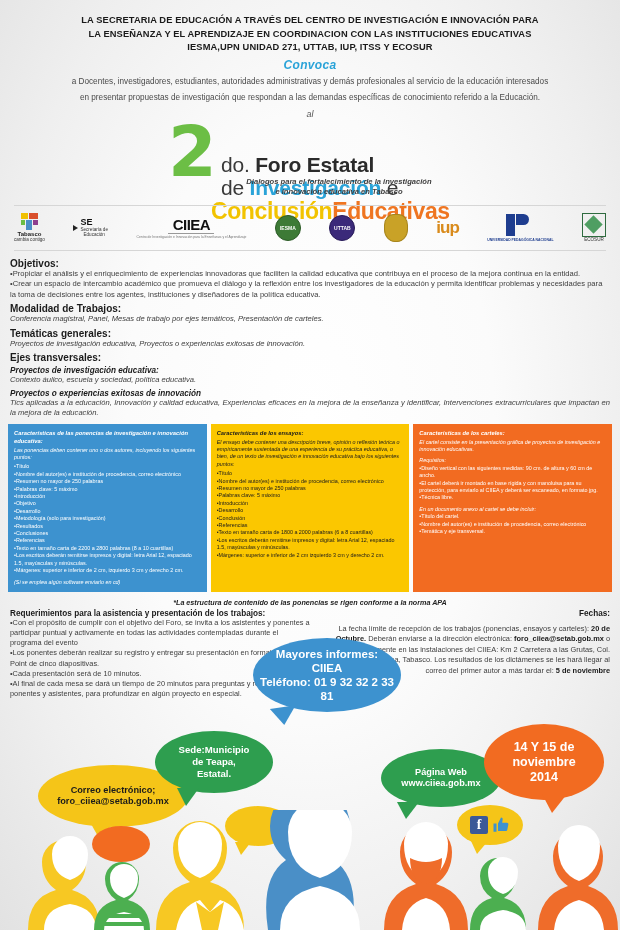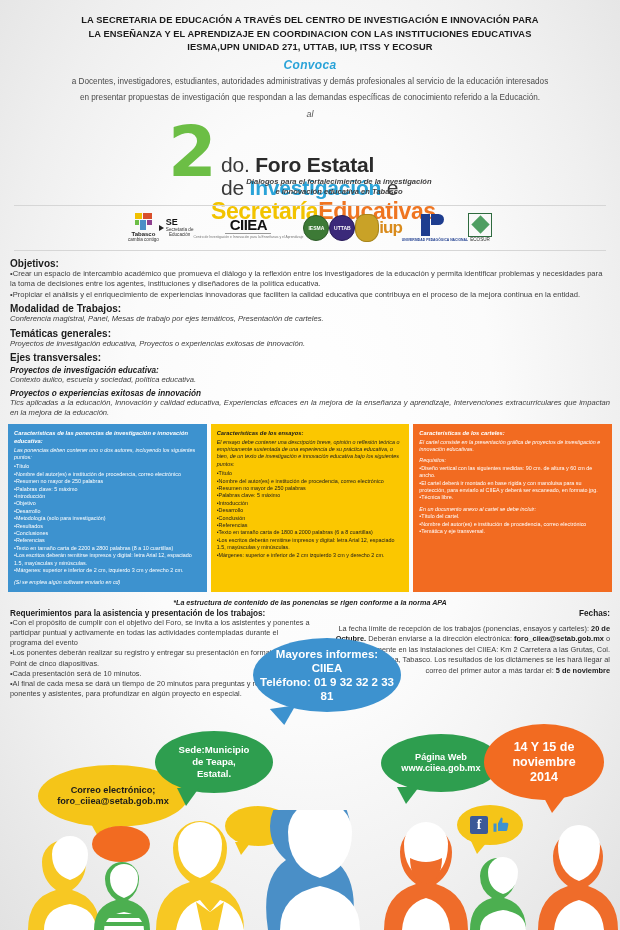--- a/index.html
+++ b/index.html
@@ -52,21 +52,21 @@
   .subtitle {
     position: absolute; left: 214px; top: 60px; width: 250px;
     text-align: center; font-style: italic; font-weight: bold;
     font-size: 7.6px; color: #3e3e3e; line-height: 10px;
   }
 
   
   .logos {
     position: relative; height: 46px; margin: 2px 14px 0;
     border-top: 1px solid #d6d6d6; border-bottom: 1px solid #d6d6d6;
-    display: flex; align-items: center; justify-content: center;
+    display: flex; align-items: center; justify-content: space-between;
   }
   .logo { display: flex; flex-direction: column; align-items: center;
           justify-content: center; height: 40px; }
   .logo-cap { font-size: 4.6px; color: #333; text-align: center; line-height: 5.4px; }
   .tabasco-t {
     width: 17px; height: 17px; position: relative;
   }
   .tabasco-t i { position: absolute; display: block; }
   .tab-a { left: 0; top: 0; width: 7px; height: 6px; background:#f0c000; }
   .tab-b { left: 8px; top: 0; width: 9px; height: 6px; background:#d94f2b; }
@@ -151,21 +151,21 @@
   #bub-correo .tail { left:52px; bottom:-13px;
       border-left:10px solid transparent; border-right:14px solid transparent;
       border-top:18px solid #f5c518;}
 
   #bub-sede { left:155px; top:731px; width:118px; height:62px; }
   #bub-sede .txt { font-size:9.6px; font-weight:bold; line-height:12px; }
   #bub-sede .tail { left:22px; bottom:-13px;
       border-left:9px solid transparent; border-right:13px solid transparent;
       border-top:18px solid #2e9e4f;}
 
-  #bub-web { left:381px; top:734px; width:120px; height:58px; }
+  #bub-web { left:381px; top:749px; width:120px; height:58px; }
   #bub-web .txt { font-size:9.2px; font-weight:bold; line-height:11.5px; }
   #bub-web .tail { left:16px; bottom:-12px;
       border-left:9px solid transparent; border-right:13px solid transparent;
       border-top:17px solid #2e9e4f;}
 
   #bub-fecha { left:484px; top:724px; width:120px; height:76px; }
   #bub-fecha .txt { font-size:12.5px; font-weight:bold; line-height:15px; }
   #bub-fecha .tail { left:58px; bottom:-13px;
       border-left:10px solid transparent; border-right:15px solid transparent;
       border-top:19px solid #f26b21;}
@@ -209,21 +209,21 @@
       <div class="t-r1">
         <span class="w-thin">do.</span>
         <span class="w-dark">Foro Estatal</span>
       </div>
       <div class="t-r2">
         <span class="w-thin">de</span>
         <span class="w-blue">Investigación</span>
         <span class="w-thin">e</span>
       </div>
       <div class="t-r3">
-        <span class="w-yellow">Secretaría</span><span class="w-orange">Educativas</span>
+        <span class="w-yellow">Conclusión</span><span class="w-orange">Educativas</span>
       </div>
     </div>
     <div class="subtitle">
       <div>Dialogos para el fortalecimiento de la investigación</div>
       <div>e innovación educativa en Tabasco</div>
     </div>
   </div>
 
   <div class="logos">
     <div class="logo">
@@ -282,34 +282,34 @@
     <div class="logo">
       <div class="ecosur">
           <i></i>
         </div>
       <div class="logo-cap">ECOSUR</div>
     </div>
   </div>
 
   <div class="body-sec">
     <div class="h-bold">Objetivos:</div>
+    <div class="p-bul">•Propiciar el análisis y el enriquecimiento de experiencias innovadoras que faciliten la calidad educativa que contribuya en el proceso de la mejora continua en la entidad.</div>
     <div class="p-bul">•Crear un espacio de intercambio académico que promueva el diálogo y la reflexión entre los investigadores de la educación y permita identificar problemas y necesidades para la toma de decisiones entre los agentes, instituciones y diseñadores de la política educativa.</div>
-    <div class="p-bul">•Propiciar el análisis y el enriquecimiento de experiencias innovadoras que faciliten la calidad educativa que contribuya en el proceso de la mejora continua en la entidad.</div>
 
     <div class="h-bold">Modalidad de Trabajos:</div>
     <div class="p-ital">Conferencia magistral, Panel, Mesas de trabajo por ejes temáticos, Presentación de carteles.</div>
 
     <div class="h-bold">Temáticas generales:</div>
     <div class="p-ital">Proyectos  de  investigación educativa, Proyectos o experiencias exitosas de innovación.</div>
 
     <div class="h-bold">Ejes transversales:</div>
     <div class="h-ital-bold">Proyectos   de  investigación educativa:</div>
     <div class="p-ital">Contexto áulico, escuela y sociedad, política educativa.</div>
     <div class="h-ital-bold">Proyectos o experiencias exitosas de innovación</div>
-    <div class="p-ital" style="text-align:justify">Tics aplicadas a la educación, Innovación y calidad educativa, Experiencias eficaces en la mejora de la enseñanza y aprendizaje, Intervenciones extracurriculares que  impactan en la mejora de la educación.</div>
+    <div class="p-ital" style="text-align:justify">Tics aplicadas a la educación, Innovación y calidad educativa, Experiencias eficaces en la mejora de la enseñanza y identificar, Intervenciones extracurriculares que  impactan en la mejora de la educación.</div>
   </div>
 
   <div class="boxes">
 
     <div class="box blue">
       <div class="box-title">Características de las ponencias de investigación e innovación educativa:</div>
       <div class="box-lead">Las ponencias deben contener uno o dos autores, incluyendo los siguientes puntos:</div>
       <div>
         <div class="box-li">•Título</div>
         <div class="box-li">•Nombre del autor(es) e institución de procedencia, correo electrónico</div>

